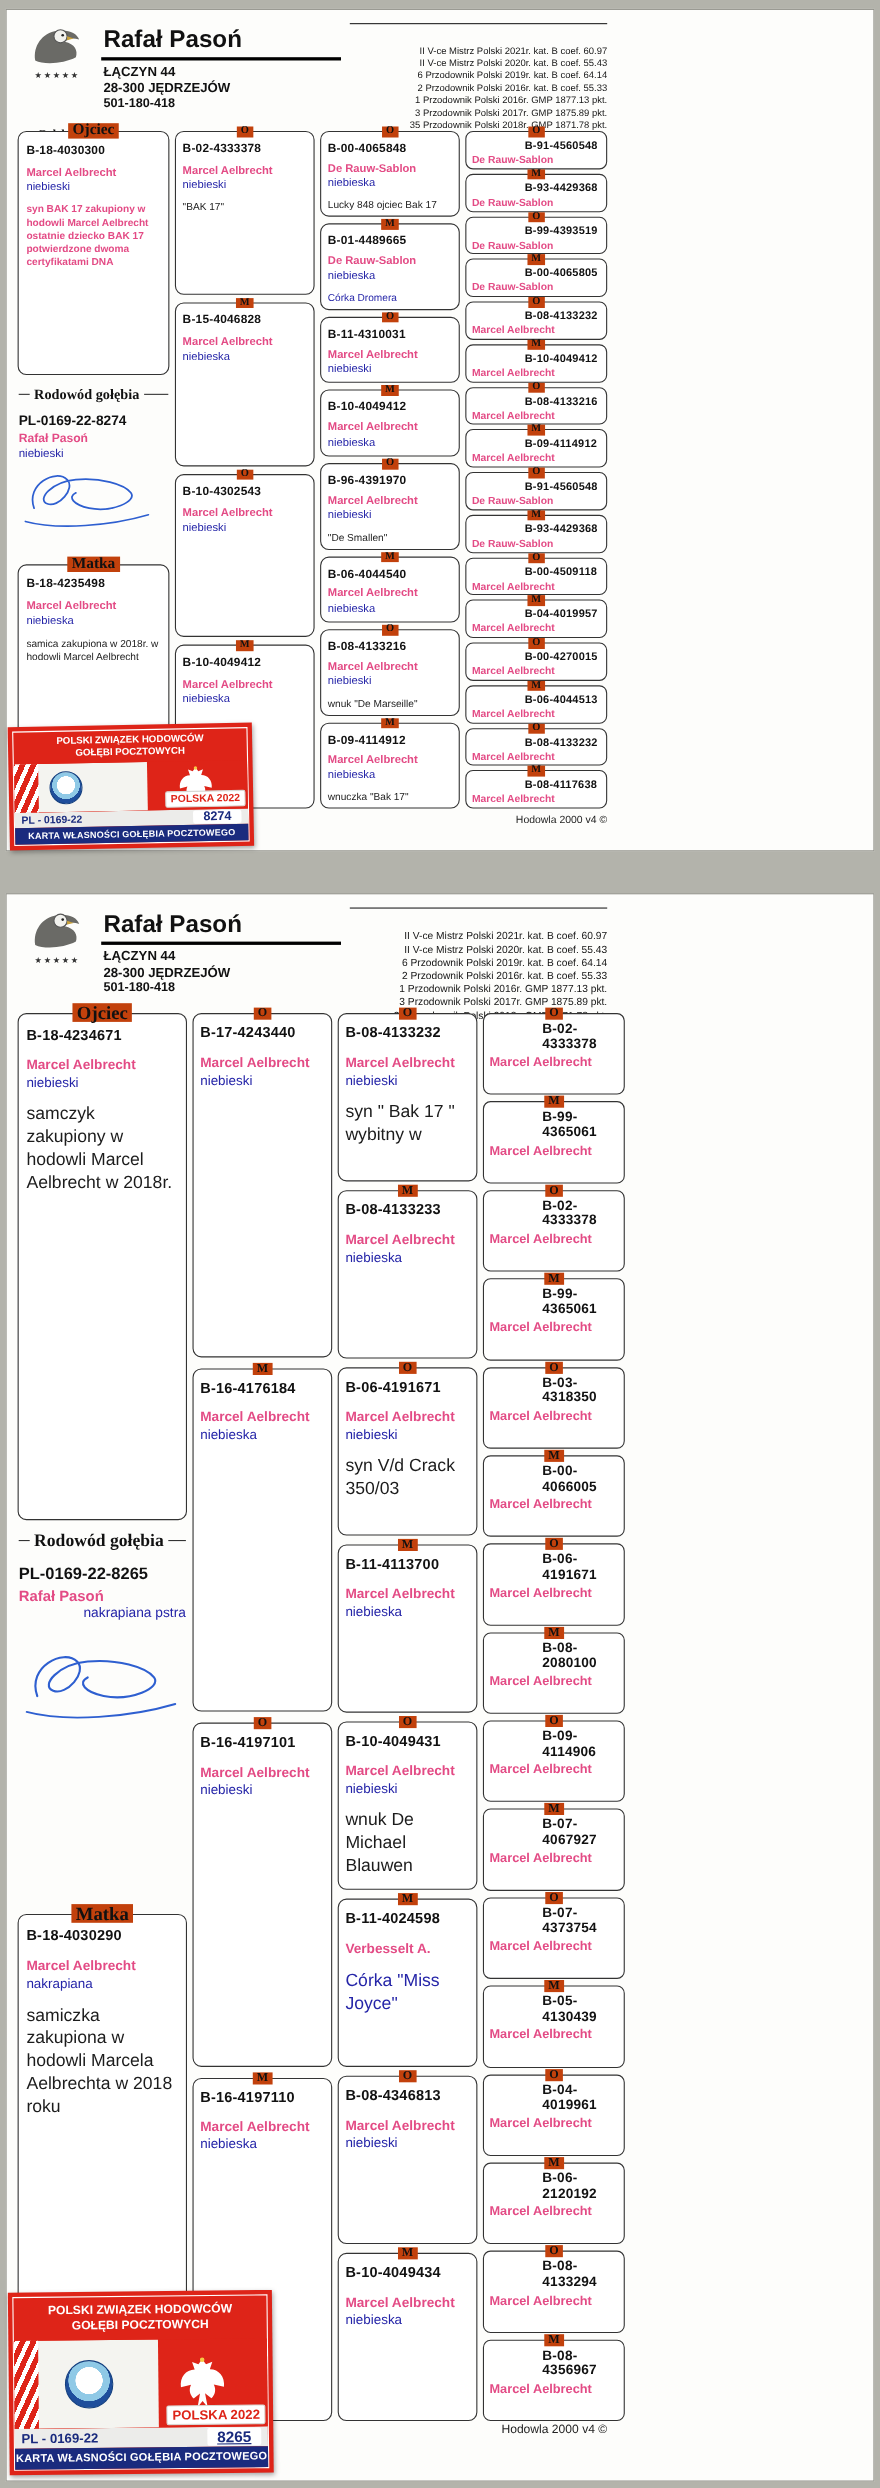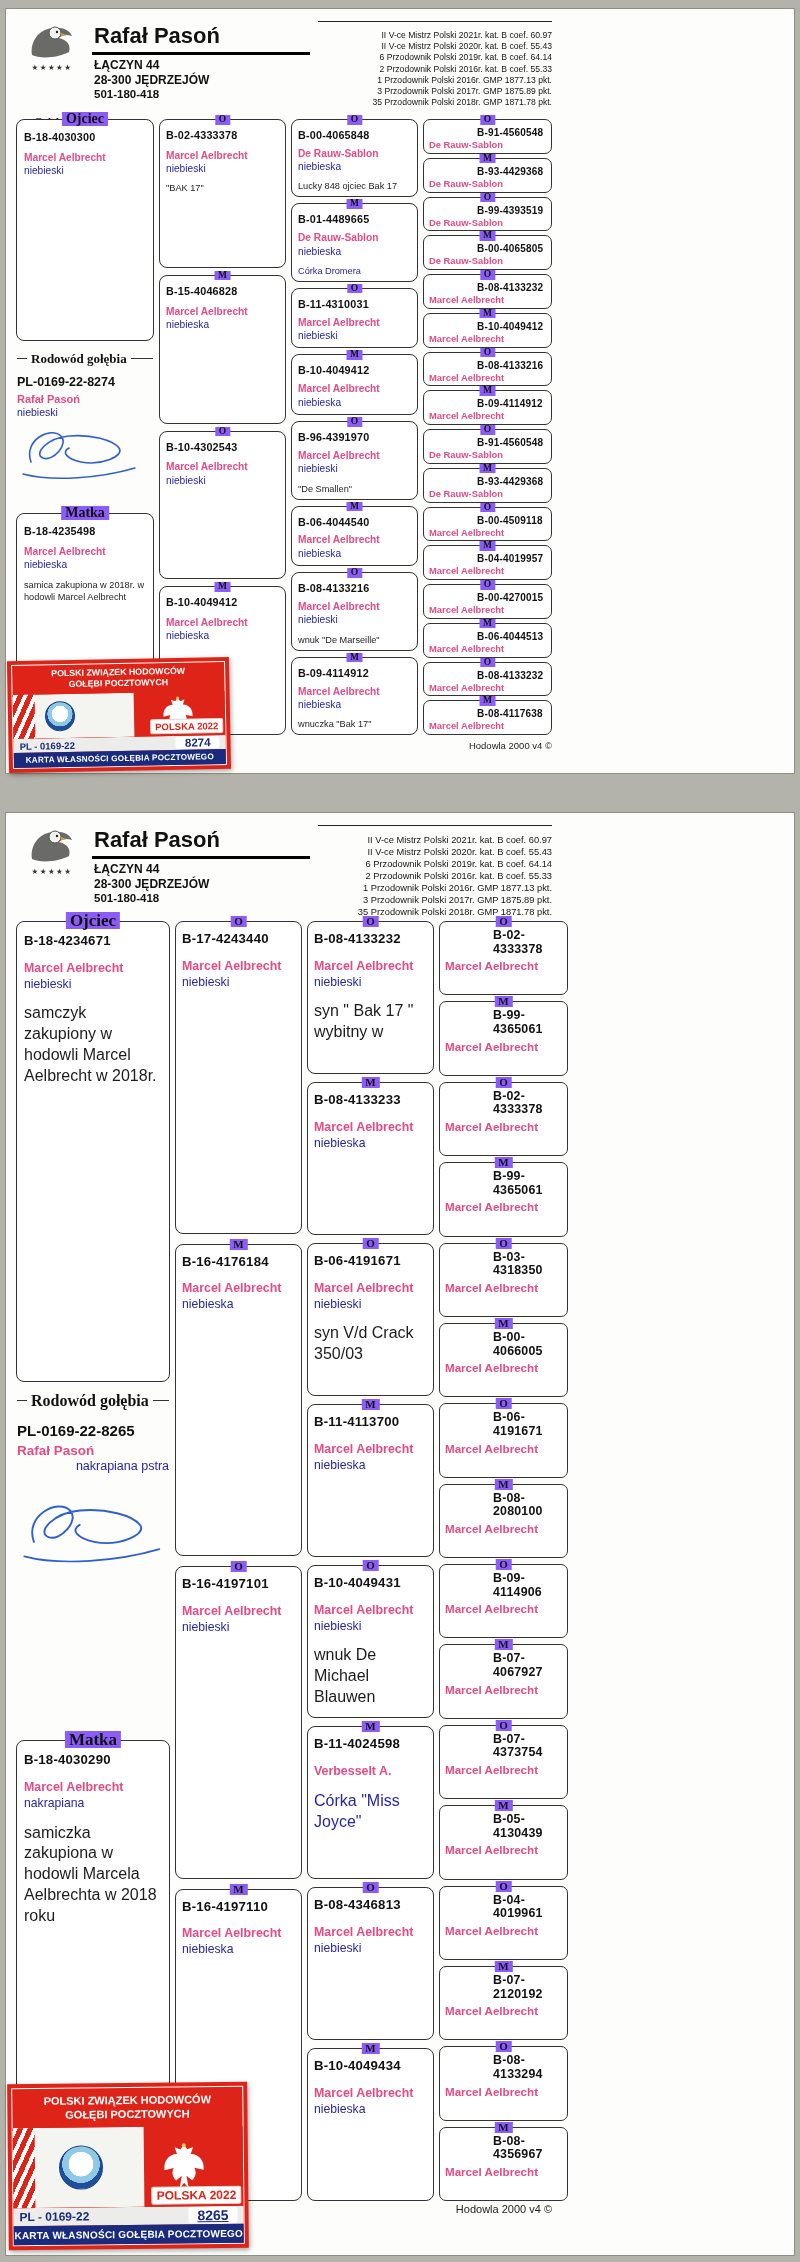--- a/index.html
+++ b/index.html
@@ -16,42 +16,42 @@
   .hdr{position:absolute;top:12px;left:12px;right:12px;height:94px;}
   .logo{position:absolute;left:0;top:2px;width:68px;text-align:center;}
   .stars{font-size:7.5px;letter-spacing:1.5px;color:#333;line-height:1;margin-top:1px;}
   .logocap{font-family:"Liberation Serif","DejaVu Serif",serif;font-weight:bold;font-size:11px;line-height:1.15;margin-top:43px;}
   .owner-block{position:absolute;left:74px;top:2px;}
   .bname{font-size:22px;font-weight:bold;border-bottom:3px solid #000;padding:0 90px 3px 2px;white-space:nowrap;}
   .addr{font-size:12px;font-weight:bold;margin-top:3px;padding-left:2px;}
   .addr + .addr{margin-top:1px;}
   .phone{font-size:11.5px;font-weight:bold;margin-top:1px;padding-left:2px;}
   .ach{position:absolute;top:0;right:230px;width:234px;text-align:right;font-size:8.6px;
-       line-height:1.3;border-top:1.5px solid #222;padding-top:8px;color:#151515;}
+       line-height:1.3;border-top:1.5px solid #222;padding-top:19px;color:#151515;}
   .c2 .ach{font-size:9.3px;}
 
   
   .pedigree{position:absolute;left:10px;width:536px;display:flex;gap:5px;}
   .c1 .pedigree{top:110px;height:616px;}
   .c2 .pedigree{top:108px;height:1280px;}
   .col{display:flex;flex-direction:column;}
   .col1{flex:0 0 138px;}
   .col2{flex:0 0 127px;gap:7px;}
   .col3{flex:0 0 127px;gap:6px;}
   .col4{flex:0 0 129px;gap:4px;}
   .c2 .col2{gap:10px;}.c2 .col3{gap:8px;}.c2 .col4{gap:6px;}
 
   .pbox{position:relative;border:1.2px solid #333;border-radius:8px;background:#fff;}
   .genbox{flex:1;padding:9px 6px 3px;}
   .col4 .genbox{padding:7px 5px 2px;border-radius:7px;}
   .parentbox{padding:11px 7px 4px;}
   .father,.mother{flex:0 0 36%;}
   .centerblock{flex:1;position:relative;margin:8px 0;padding:0 1px;}
 
-  .legend{position:absolute;left:50%;transform:translateX(-50%);background:#8b5cf6;
+  .legend{position:absolute;left:50%;transform:translateX(-50%);background:#c2410c;
           padding:0 4px;font-family:"Liberation Serif","DejaVu Serif",serif;font-weight:bold;line-height:1;white-space:nowrap;}
   .sex{top:-5px;font-size:9.5px;}
   .big{top:-8px;font-size:14px;}
   .c2 .sex{top:-6px;font-size:11px;}
   .c2 .big{top:-10px;font-size:17px;}
 
   .ring{font-size:10.8px;font-weight:bold;letter-spacing:.2px;line-height:1.2;}
   .breeder{font-size:10.2px;font-weight:bold;color:var(--pink);margin-top:8px;line-height:1.2;}
   .colorline{font-size:10.2px;color:var(--navy);margin-top:1px;line-height:1.2;}
   .note{font-size:9.2px;line-height:1.3;margin-top:8px;color:#1c1c1c;}
@@ -148,20 +148,21 @@
     </div>
   </header>
 
   <div class="pedigree">
     <div class="col col1">
       <section class="pbox parentbox father">
         <span class="legend big">Ojciec</span>
         <div class="ring">B-18-4030300</div>
         <div class="breeder">Marcel Aelbrecht</div>
         <div class="colorline">niebieski</div>
+        <div class="note" data-tone="pink">syn BAK 17 zakupiony w hodowli Marcel Aelbrecht ostatnie dziecko BAK 17 potwierdzone dwoma certyfikatami DNA</div>
       </section>
       <div class="centerblock">
         <div class="center-label">
           <span>Rodowód gołębia</span>
         </div>
         <div class="pid">PL-0169-22-8274</div>
         <div class="owner">Rafał Pasoń</div>
         <div class="ownercolor">niebieski</div>
         <svg class="signature" width="126" height="62" viewBox="0 0 126 62">
           <path d="M14,40 C6,18 34,4 44,14 C52,22 36,40 26,36 C16,32 30,16 52,14 C74,12 96,18 102,26 C108,34 84,44 64,40 C50,37 44,30 52,26" fill="none" stroke="#2e5fd0" stroke-width="1.6" stroke-linecap="round"></path>
@@ -568,21 +569,21 @@
           <div class="ring">B-05-4130439</div>
           <div class="breeder">Marcel Aelbrecht</div>
         </section>
         <section class="pbox genbox">
           <span class="legend sex">O</span>
           <div class="ring">B-04-4019961</div>
           <div class="breeder">Marcel Aelbrecht</div>
         </section>
         <section class="pbox genbox">
           <span class="legend sex">M</span>
-          <div class="ring">B-07-2120192</div>
+          <div class="ring">B-06-2120192</div>
           <div class="breeder">Marcel Aelbrecht</div>
         </section>
         <section class="pbox genbox">
           <span class="legend sex">O</span>
           <div class="ring">B-08-4133294</div>
           <div class="breeder">Marcel Aelbrecht</div>
         </section>
         <section class="pbox genbox">
           <span class="legend sex">M</span>
           <div class="ring">B-08-4356967</div>

